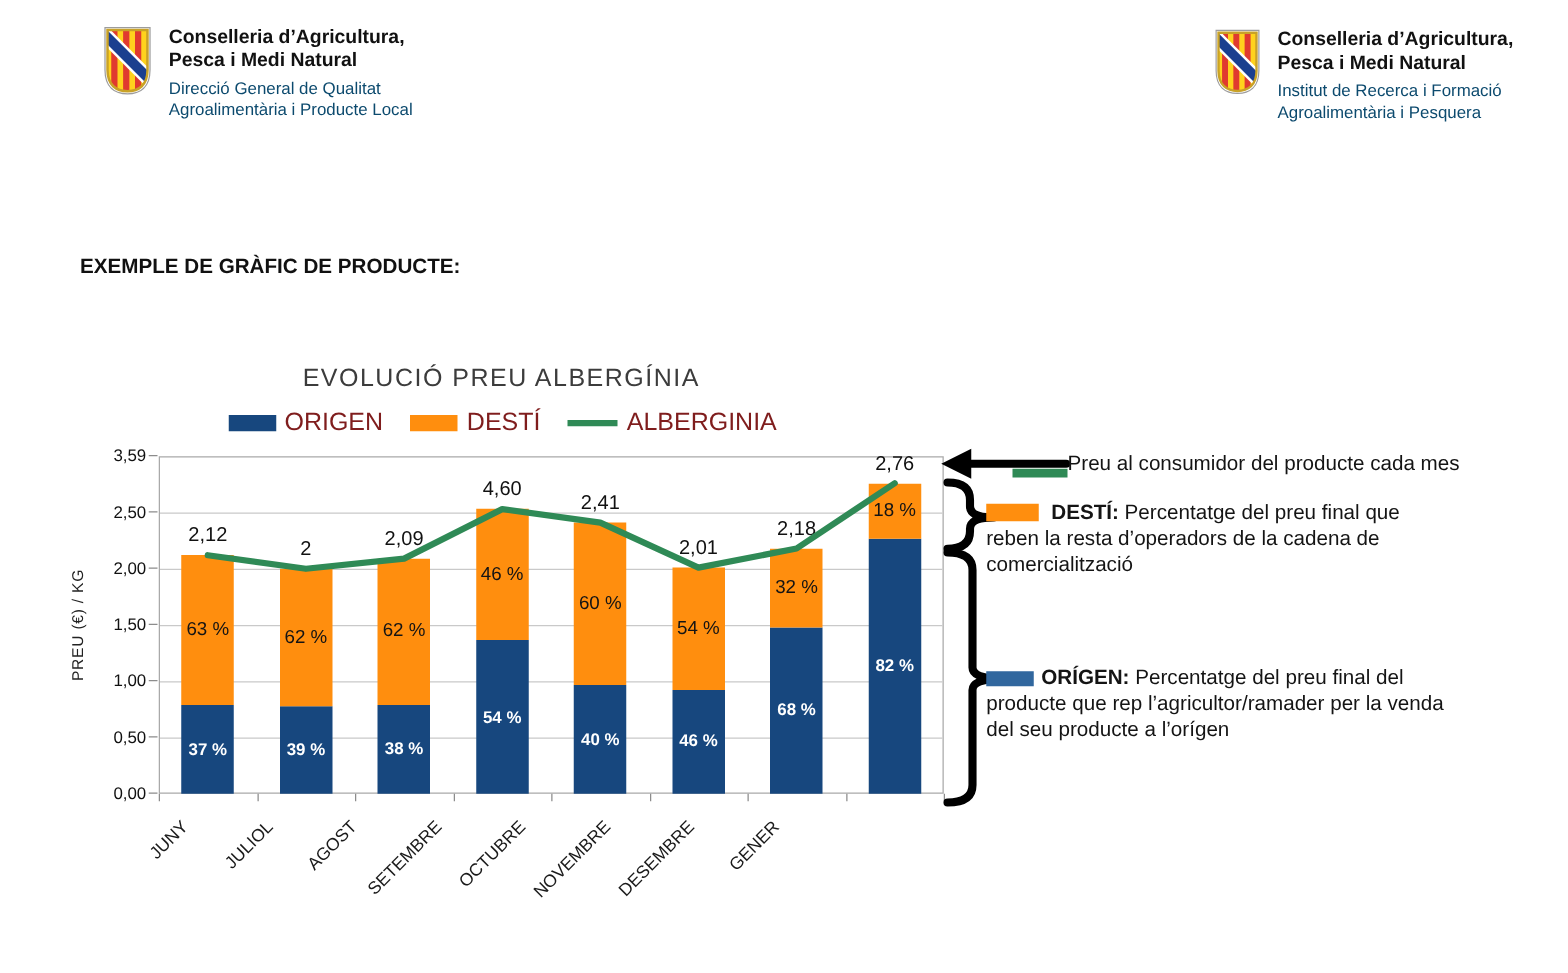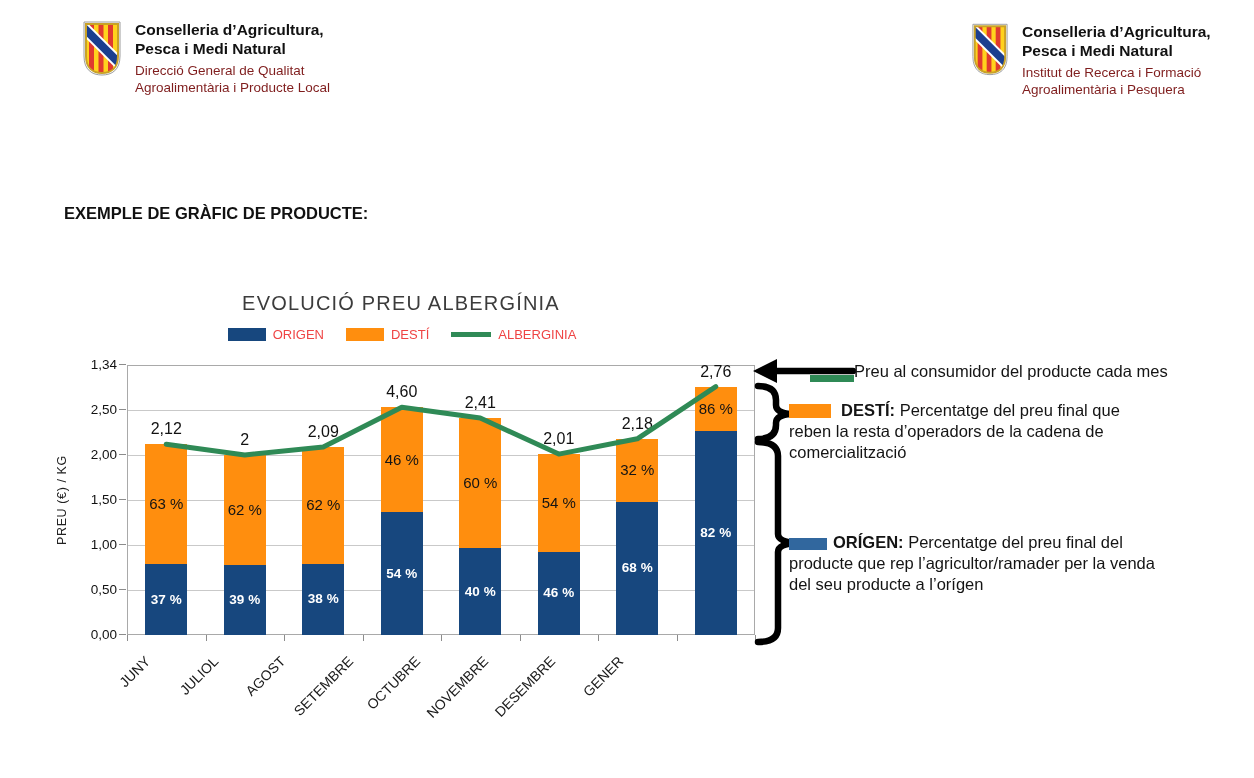--- a/index.html
+++ b/index.html
@@ -3,32 +3,32 @@
 <meta charset="utf-8">
 <style>
   html,body{margin:0;padding:0;background:#fff;}
   body{font-family:"Liberation Sans", sans-serif; color:#1a1a1a;}
   #page{position:relative;width:1254px;height:778px;background:#ffffff;overflow:hidden;}
   .abs{position:absolute;}
 
   
   .hdr{display:flex;gap:13px;align-items:flex-start;}
   .hdr .org{font-weight:bold;font-size:15.5px;line-height:19px;color:#111;}
-  .hdr .dept{font-size:13.5px;line-height:17px;margin-top:4px;color:#7f1d1d;}
+  .hdr .dept{font-size:13.5px;line-height:17px;margin-top:4px;color:#0c4a6e;}
 
   
   #intro{left:64px;top:157px;font-size:17px;color:#1c1c1c;}
   #section-heading{left:64px;top:204px;font-size:16.5px;font-weight:bold;color:#111;}
 
   
   #chart-title{left:87px;top:292px;width:628px;text-align:center;font-size:20px;letter-spacing:1.2px;color:#3c3c3c;}
   #y-axis-title{left:62px;top:500px;transform:translate(-50%,-50%) rotate(-90deg);white-space:nowrap;
                 font-size:12.5px;letter-spacing:0.6px;color:#222;}
   #legend-row{left:88px;top:327px;width:628px;display:flex;justify-content:center;align-items:center;gap:22px;}
-  .lg-item{display:flex;align-items:center;gap:7px;font-size:13px;color:#ef4444;}
+  .lg-item{display:flex;align-items:center;gap:7px;font-size:20px;color:#7f1d1d;}
 
   
   #plot{left:127px;top:365px;width:628px;height:270px;border:1px solid #a9a9a9;box-sizing:border-box;}
   .gridline{position:absolute;left:0;width:100%;height:1px;background:#c9c9c9;}
   .ytick{background:#8c8c8c;height:1px;width:7px;}
   .xtick{background:#8c8c8c;width:1px;height:6px;}
   .ylab{width:50px;text-align:right;font-size:13.5px;color:#111;}
   .xlab{width:110px;text-align:right;font-size:14px;color:#1a1a1a;transform-origin:100% 0;transform:rotate(-45deg);white-space:nowrap;}
   .bar{position:absolute;}
   .vlab{text-align:center;font-size:16px;color:#111;}
@@ -137,21 +137,21 @@
       <div class="ylab" style="position: absolute; left: 67px; top: 582px;">0,50</div>
       <div class="ytick" style="position: absolute; left: 119px; top: 544px;"></div>
       <div class="ylab" style="position: absolute; left: 67px; top: 537px;">1,00</div>
       <div class="ytick" style="position: absolute; left: 119px; top: 499px;"></div>
       <div class="ylab" style="position: absolute; left: 67px; top: 492px;">1,50</div>
       <div class="ytick" style="position: absolute; left: 119px; top: 454px;"></div>
       <div class="ylab" style="position: absolute; left: 67px; top: 447px;">2,00</div>
       <div class="ytick" style="position: absolute; left: 119px; top: 409px;"></div>
       <div class="ylab" style="position: absolute; left: 67px; top: 402px;">2,50</div>
       <div class="ytick" style="position: absolute; left: 119px; top: 364px;"></div>
-      <div class="ylab" style="position: absolute; left: 67px; top: 357px;">1,34</div>
+      <div class="ylab" style="position: absolute; left: 67px; top: 357px;">3,59</div>
       <div class="xtick" style="position: absolute; left: 127px; top: 635px;"></div>
       <div class="xtick" style="position: absolute; left: 205.5px; top: 635px;"></div>
       <div class="xtick" style="position: absolute; left: 284px; top: 635px;"></div>
       <div class="xtick" style="position: absolute; left: 362.5px; top: 635px;"></div>
       <div class="xtick" style="position: absolute; left: 441px; top: 635px;"></div>
       <div class="xtick" style="position: absolute; left: 519.5px; top: 635px;"></div>
       <div class="xtick" style="position: absolute; left: 598px; top: 635px;"></div>
       <div class="xtick" style="position: absolute; left: 676.5px; top: 635px;"></div>
       <div class="xtick" style="position: absolute; left: 755px; top: 635px;"></div>
       <div class="bar" style="position: absolute; left: 145.25px; top: 564.404px; width: 42px; height: 70.596px; background: rgb(23, 71, 126);"></div>
@@ -192,21 +192,21 @@
       <div class="xlab" style="position: absolute; left: 369.75px; top: 653px;">NOVEMBRE</div>
       <div class="bar" style="position: absolute; left: 616.25px; top: 501.584px; width: 42px; height: 133.416px; background: rgb(23, 71, 126);"></div>
       <div class="bar" style="position: absolute; left: 616.25px; top: 438.8px; width: 42px; height: 62.784px; background: rgb(255, 142, 14);"></div>
       <div class="vlab" style="position: absolute; left: 607.25px; top: 414.8px; width: 60px;">2,18</div>
       <div class="plab-d" style="position: absolute; left: 607.25px; top: 461.192px; width: 60px;">32 %</div>
       <div class="plab-o" style="position: absolute; left: 607.25px; top: 560.292px; width: 60px;">68 %</div>
       <div class="xlab" style="position: absolute; left: 437.25px; top: 653px;">DESEMBRE</div>
       <div class="bar" style="position: absolute; left: 694.75px; top: 431.312px; width: 42px; height: 203.688px; background: rgb(23, 71, 126);"></div>
       <div class="bar" style="position: absolute; left: 694.75px; top: 386.6px; width: 42px; height: 44.712px; background: rgb(255, 142, 14);"></div>
       <div class="vlab" style="position: absolute; left: 685.75px; top: 362.6px; width: 60px;">2,76</div>
-      <div class="plab-d" style="position: absolute; left: 685.75px; top: 399.956px; width: 60px;">86 %</div>
+      <div class="plab-d" style="position: absolute; left: 685.75px; top: 399.956px; width: 60px;">18 %</div>
       <div class="plab-o" style="position: absolute; left: 685.75px; top: 525.156px; width: 60px;">82 %</div>
       <div class="xlab" style="position: absolute; left: 504.75px; top: 653px;">GENER</div>
       <svg width="628" height="270" style="position: absolute; left: 127px; top: 365px; overflow: visible; pointer-events: none;">
         <polyline points="39.25,79.19999999999999 117.75,90 196.25,81.9 274.75,42.30000000000001 353.25,53.099999999999994 431.75,89.10000000000002 510.25,73.79999999999998 588.75,21.600000000000023" fill="none" stroke="#2F8A56" stroke-width="5" stroke-linejoin="round" stroke-linecap="round"></polyline>
       </svg>
     </div>
 
   <svg class="abs" style="left:750px;top:355px;" width="115" height="300" viewBox="0 0 115 300">
     <g stroke="#000" stroke-width="6.5" fill="none" stroke-linecap="round" stroke-linejoin="round">
       <line x1="27" y1="16" x2="103" y2="16"></line>

